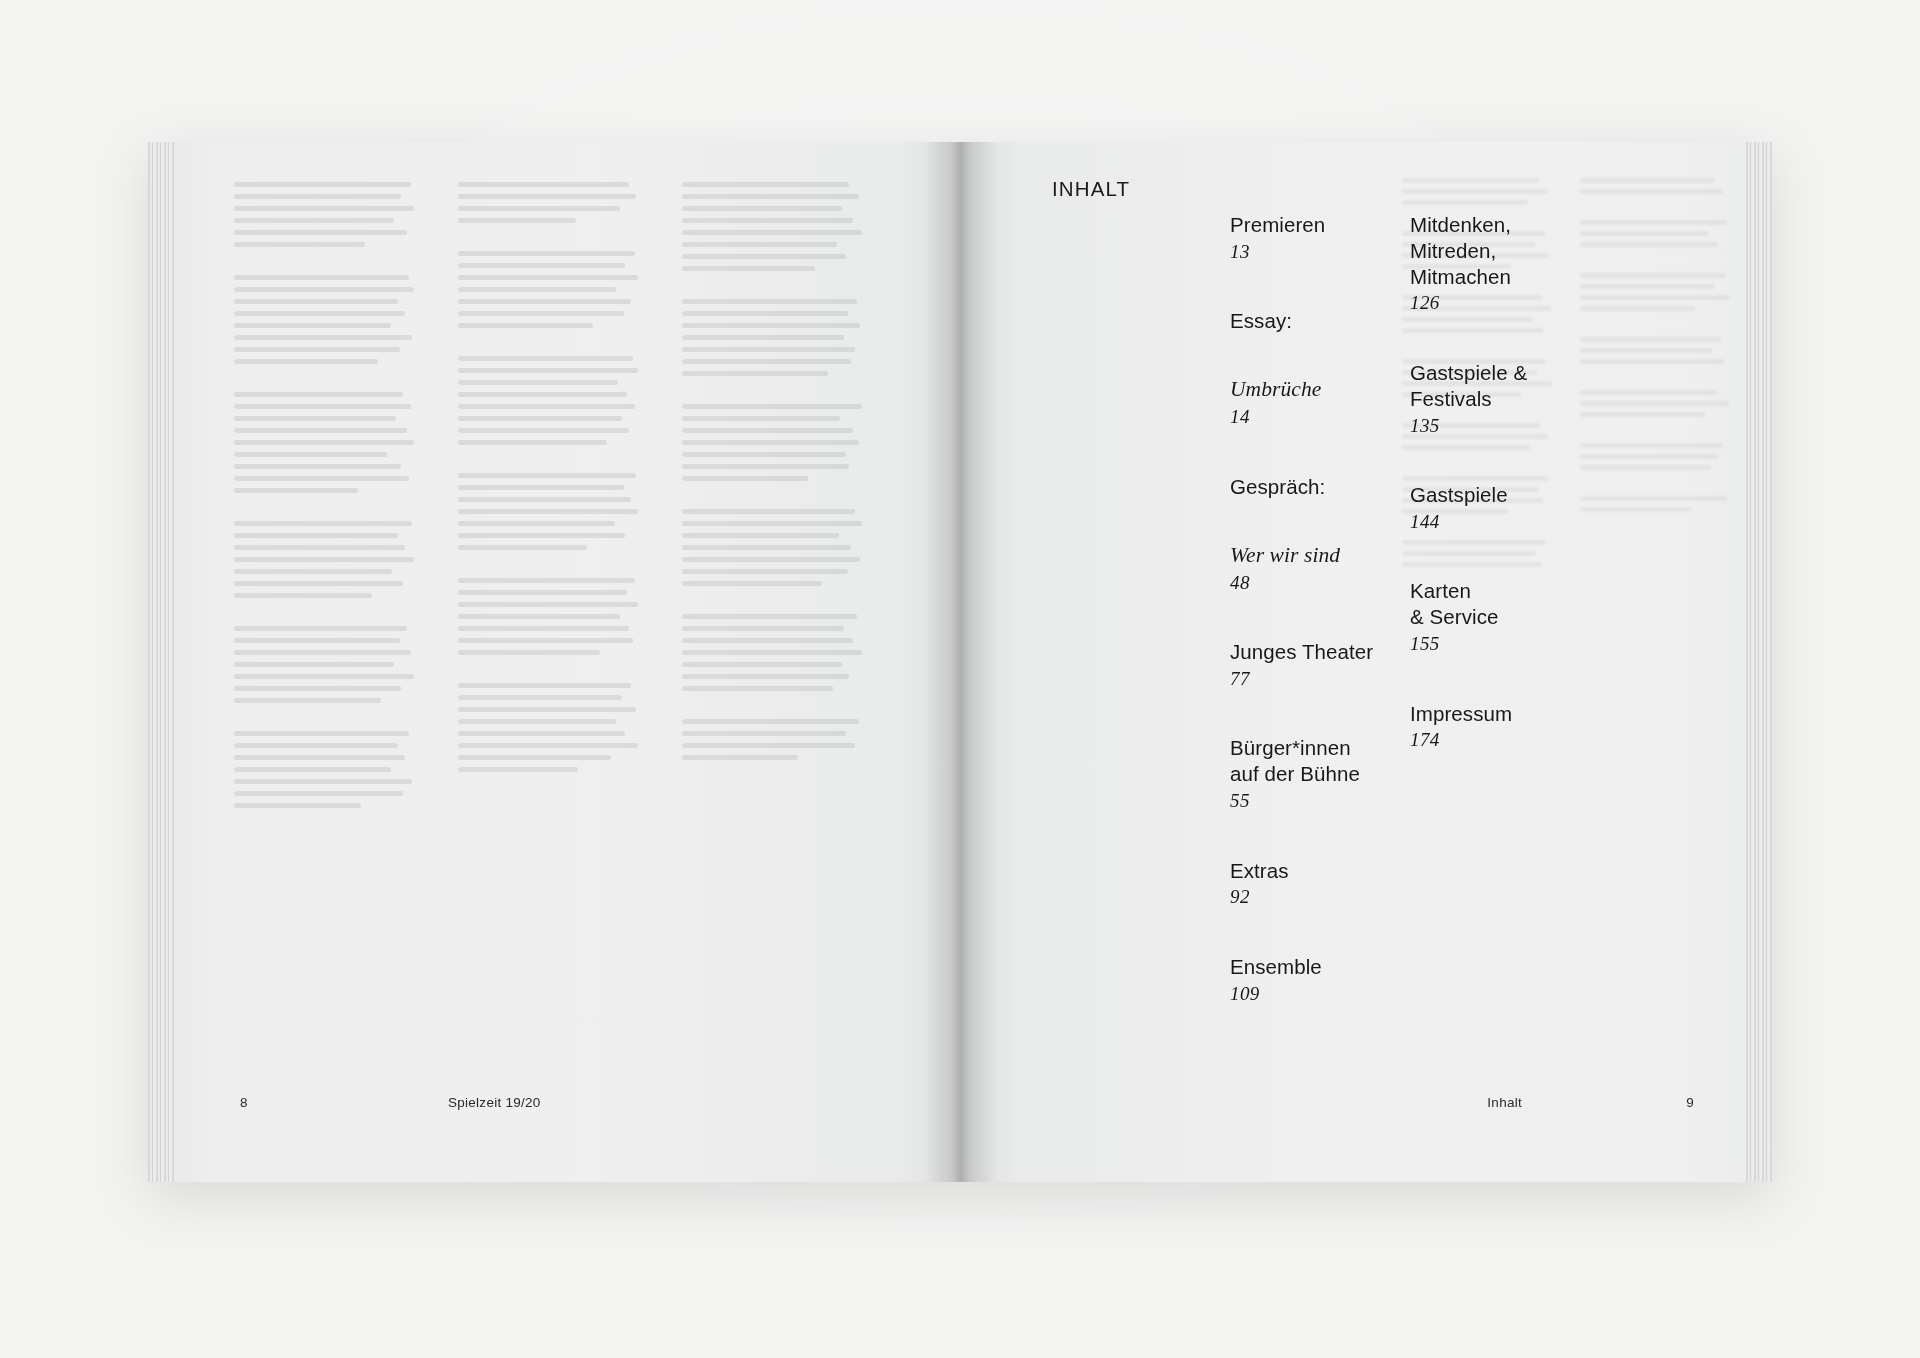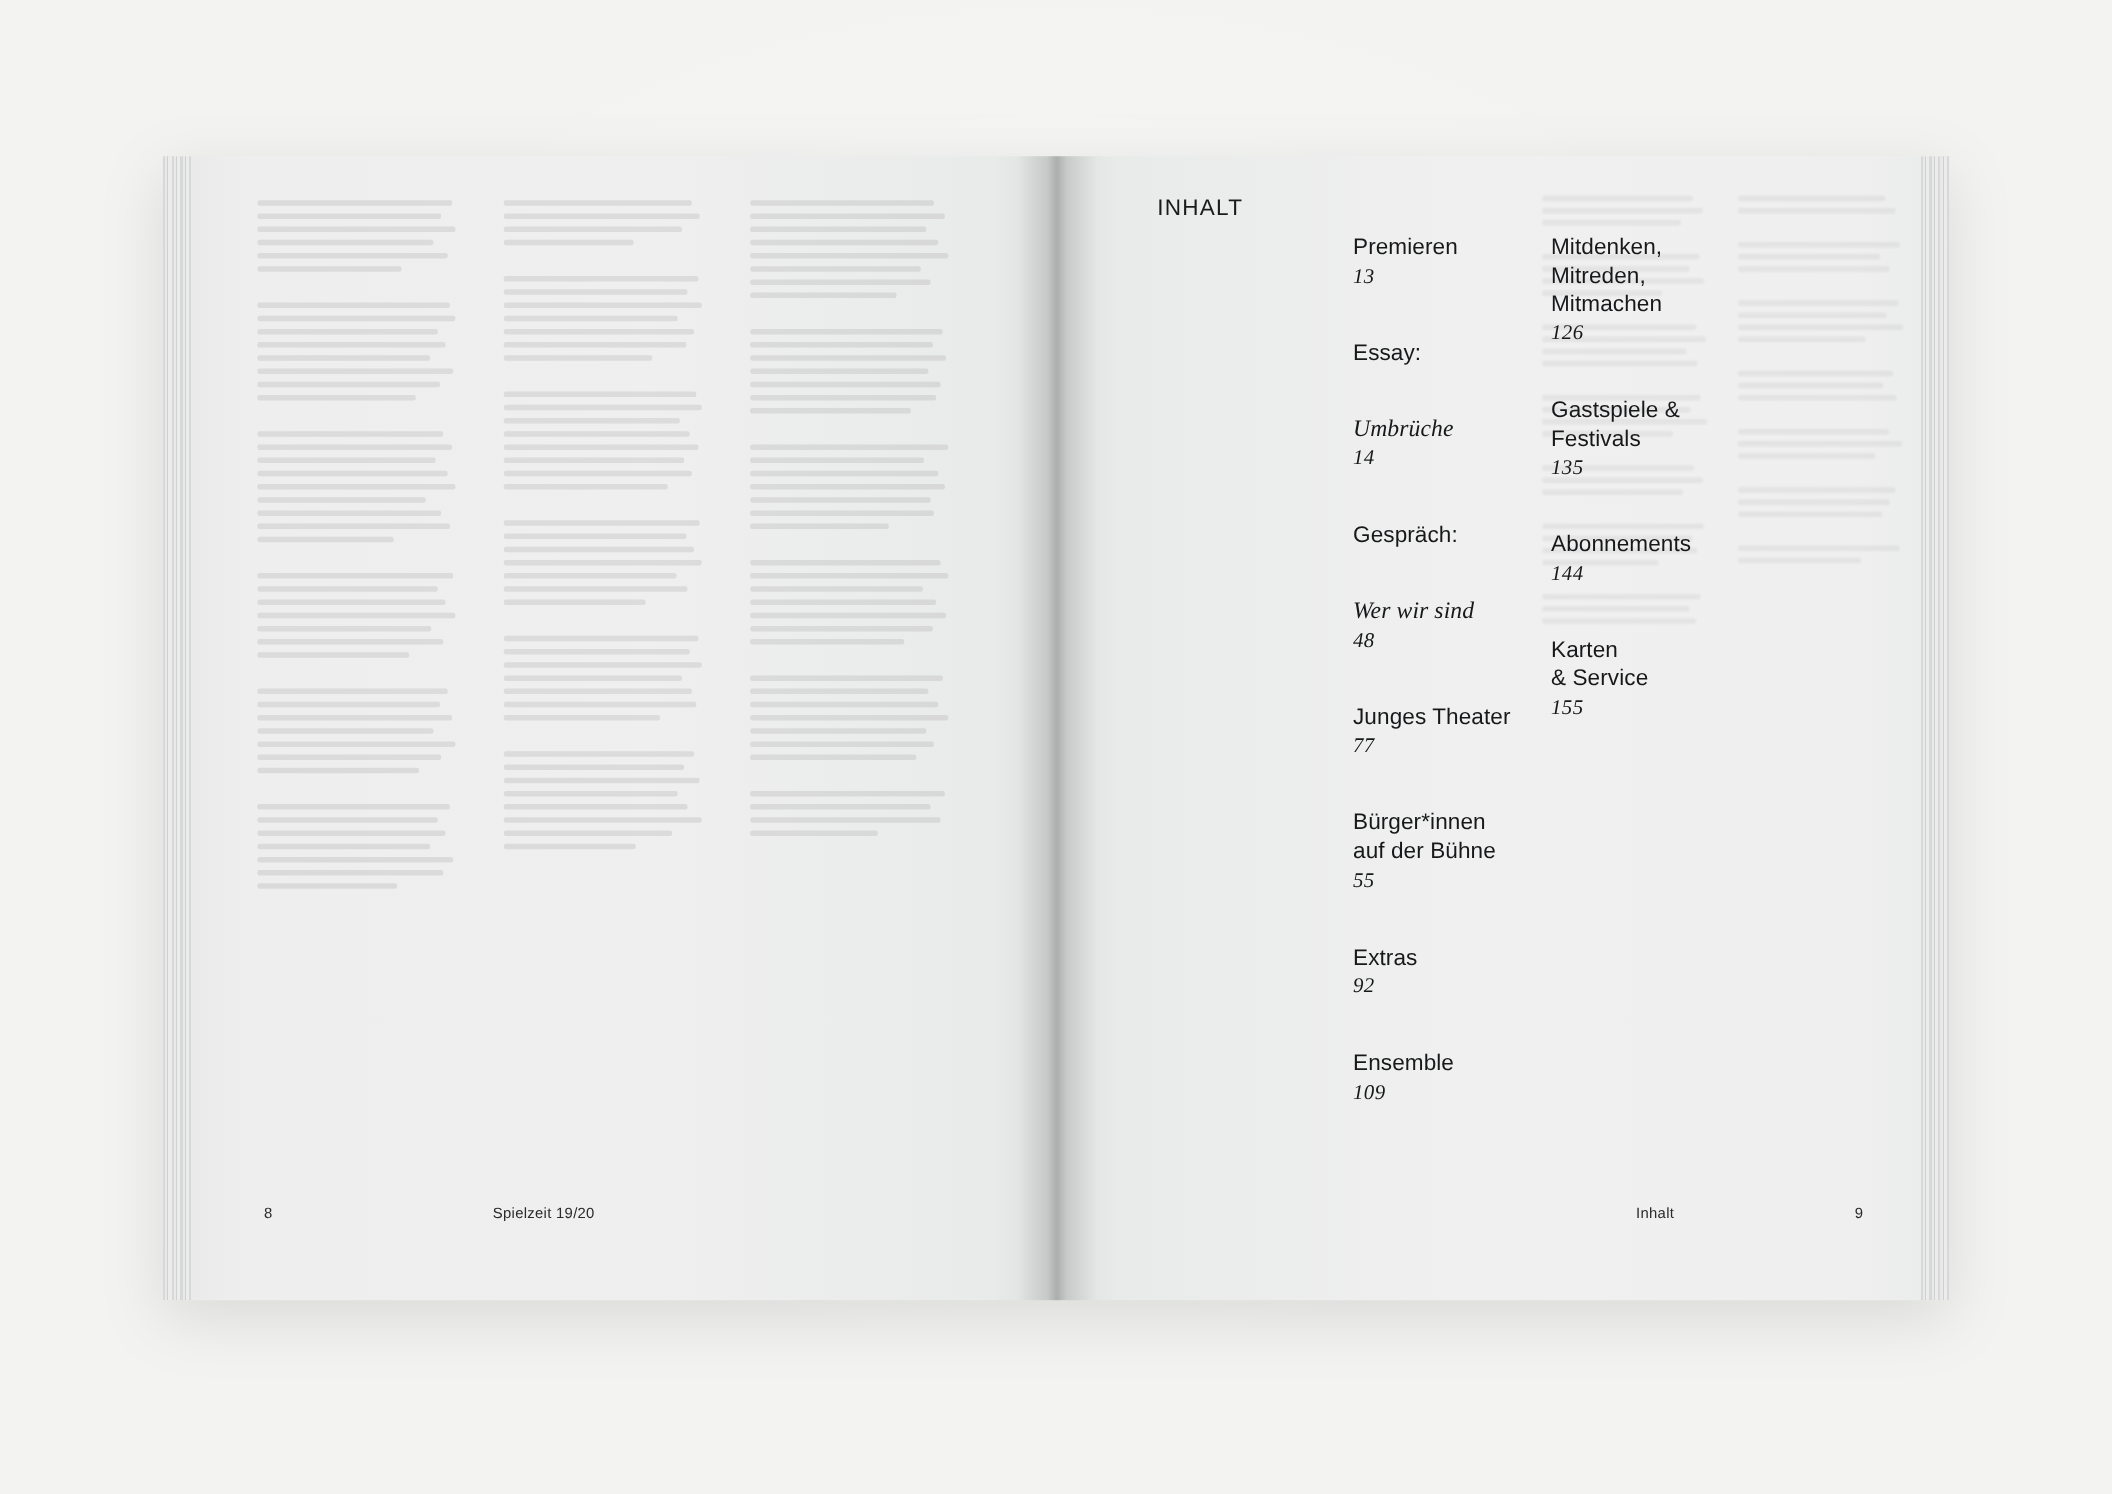--- a/index.html
+++ b/index.html
@@ -481,31 +481,35 @@
             <div class="toc-page">126</div>
           </div>
 
           <div class="toc-entry">
             <div class="toc-title">Gastspiele &amp;
 Festivals</div>
             <div class="toc-page">135</div>
           </div>
 
           <div class="toc-entry">
-            <div class="toc-title">Abonnements</div>
+            <div class="toc-title">Gastspiele</div>
             <div class="toc-page">144</div>
           </div>
 
           <div class="toc-entry">
             <div class="toc-title">Karten
 &amp; Service</div>
             <div class="toc-page">155</div>
           </div>
 
 
+          <div class="toc-entry">
+            <div class="toc-title">Impressum</div>
+            <div class="toc-page">174</div>
+          </div>
 
         </div>
 
       </div>
 
       <div class="folio title-right">Inhalt</div>
       <div class="folio num-right">9</div>
     </div>
 
     <div class="gutter"></div>

